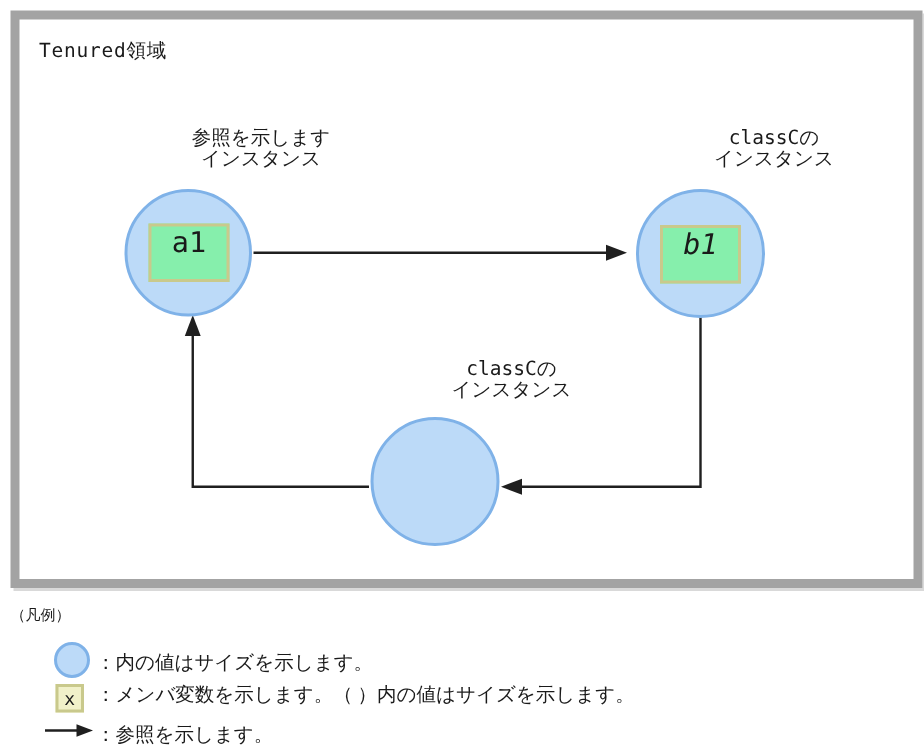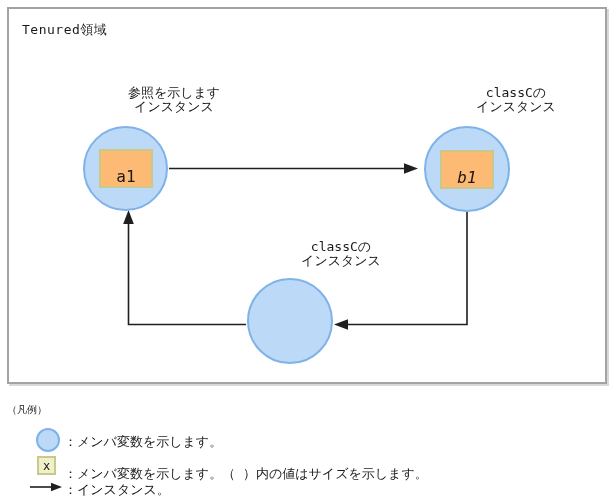--- a/index.html
+++ b/index.html
@@ -11,21 +11,21 @@
     font-family: "DejaVu Sans Mono", "Liberation Mono", monospace;
     color: #1a1a1a;
     overflow: hidden;
   }
 
   
   .tenured-box {
     position: absolute;
     left: 7px; top: 7px;
     width: 596px; height: 373px;
-    border: 2px solid #a3a3a3;
+    border: 6px solid #a3a3a3;
     box-shadow: 2px 2px 0 #d9d9d9;
     background: #ffffff;
   }
   .tenured-label {
     position: absolute;
     left: 13px; top: 12px;
     font-size: 13px;
     letter-spacing: 0.5px;
     white-space: nowrap;
   }
@@ -49,26 +49,26 @@
   }
   .circle-a1 { left: 83px;  top: 126px; width: 85px; height: 85px; }
   .circle-b1 { left: 424px; top: 126px; width: 86px; height: 86px; }
   .circle-c1 { left: 247px; top: 278px; width: 86px; height: 86px; }
 
   
   .member-rect {
     position: absolute;
     box-sizing: border-box;
     width: 54px; height: 39px;
-    background: #fdba74;
+    background: #86efac;
     border: 2px solid #c9c98c;
     display: flex;
-    align-items: flex-end;
+    align-items: flex-start;
     justify-content: center;
-    font-size: 16px;
+    font-size: 19px;
   }
   .rect-a1 { left: 99px;  top: 149px; }
   .rect-b1 { left: 440px; top: 150px; font-style: italic; }
   .rect-c1 { left: 263px; top: 302px; }
 
   
   .class-label {
     position: absolute;
     width: 140px;
     text-align: center;
@@ -112,21 +112,21 @@
     position: absolute;
     left: 26px; top: 480px;
   }
   .legend-text {
     position: absolute;
     left: 64px;
     font-size: 13px;
     white-space: nowrap;
   }
   .legend-text-1 { top: 433px; }
-  .legend-text-2 { top: 465px; }
+  .legend-text-2 { top: 454px; font-family: Liberation Serif, serif; }
   .legend-text-3 { top: 481px; }
 </style>
 </head>
 <body>
 
 <div class="canvas">
 
   <div class="tenured-box">
     <div class="tenured-label">Tenured領域</div>
   </div>
@@ -166,26 +166,26 @@
 
   <div class="class-label label-c1">
     <div>classCの</div>
     <div>インスタンス</div>
   </div>
   <div class="node-circle circle-c1"></div>
 
   <div class="legend-title">（凡例）</div>
 
   <div class="legend-symbol-circle"></div>
-  <div class="legend-text legend-text-1">：メンバ変数を示します。</div>
+  <div class="legend-text legend-text-1">：内の値はサイズを示します。</div>
 
   <div class="legend-symbol-box">
     <span>x</span>
   </div>
   <div class="legend-text legend-text-2">：メンバ変数を示します。（ ）内の値はサイズを示します。</div>
 
   <svg class="legend-symbol-arrow" width="40" height="14">
     <path d="M4,7 H26" stroke="#1f1f1f" stroke-width="1.6" fill="none"></path>
     <polygon points="36,7 25,2.8 25,11.2" fill="#1f1f1f"></polygon>
   </svg>
-  <div class="legend-text legend-text-3">：インスタンス。</div>
+  <div class="legend-text legend-text-3">：参照を示します。</div>
 
 </div>
 
 </body></html>

